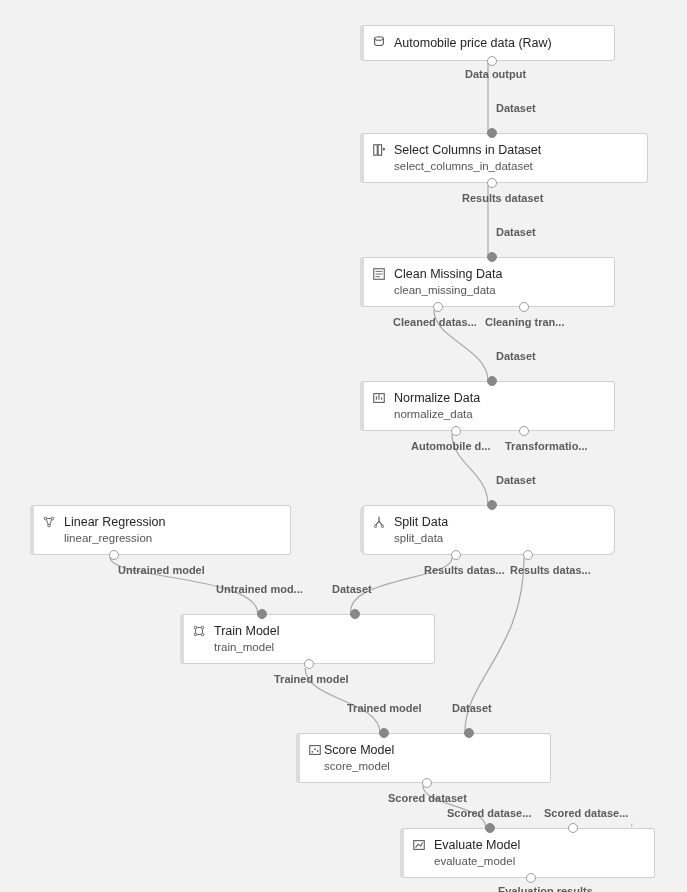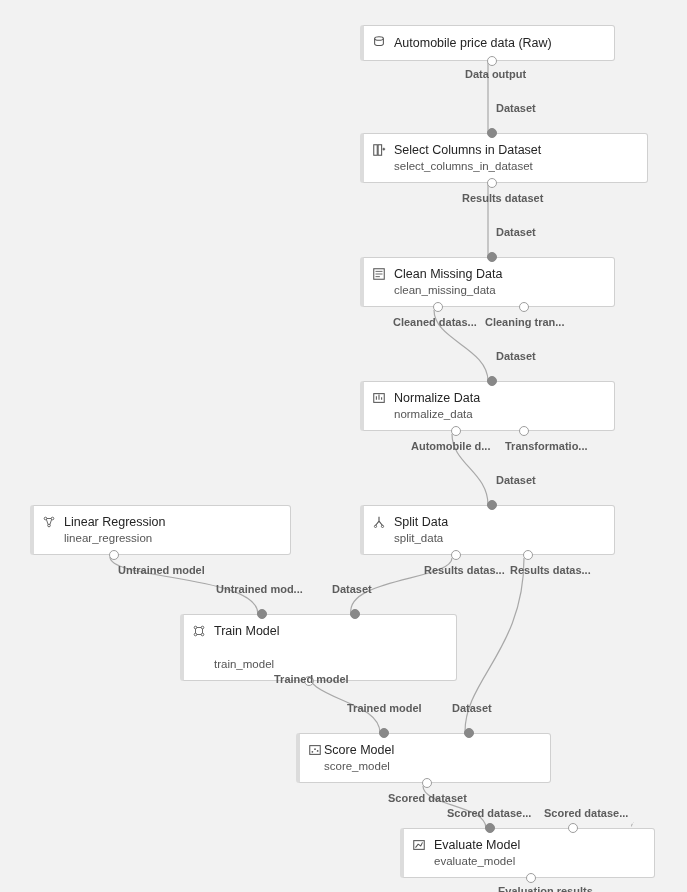--- a/index.html
+++ b/index.html
@@ -176,40 +176,40 @@
           <path d="M5 5 L7 11 M11 5 L9 11 M5.5 4 h5" stroke="#555" stroke-width="1"></path>
         </svg>
     </span>
     <div class="title">Linear Regression</div>
     <div class="subtitle">linear_regression</div>
     <div class="port out" style="left:75px;"></div>
   </div>
   <div class="port-label" style="left:118px; top:564px;">Untrained model</div>
 
   <div class="port-label" style="left:496px; top:474px;">Dataset</div>
-  <div class="node" style="left:360px; top:505px; width:255px;">
+  <div class="node" style="left:360px; top:505px; width:255px;border-radius:6px;">
     <span class="node-icon">
       <svg viewBox="0 0 16 16">
           <path d="M8 2 v5 M8 7 L4 12 M8 7 L12 12" stroke="#555" stroke-width="1.3" fill="none"></path>
           <circle cx="4" cy="13" r="1.3" fill="none" stroke="#555"></circle>
           <circle cx="12" cy="13" r="1.3" fill="none" stroke="#555"></circle>
         </svg>
     </span>
     <div class="title">Split Data</div>
     <div class="subtitle">split_data</div>
     <div class="port in filled" style="left:123px;"></div>
     <div class="port out" style="left:87px;"></div>
     <div class="port out" style="left:159px;"></div>
   </div>
   <div class="port-label" style="left:424px; top:564px;">Results datas...</div>
   <div class="port-label" style="left:510px; top:564px;">Results datas...</div>
 
   <div class="port-label" style="left:216px; top:583px;">Untrained mod...</div>
   <div class="port-label" style="left:332px; top:583px;">Dataset</div>
-  <div class="node" style="left:180px; top:614px; width:277px;gap:17px;">
+  <div class="node" style="left:180px; top:614px; width:255px;">
     <span class="node-icon">
       <svg viewBox="0 0 16 16">
           <circle cx="4" cy="4" r="1.5" fill="none" stroke="#555"></circle>
           <circle cx="12" cy="4" r="1.5" fill="none" stroke="#555"></circle>
           <circle cx="4" cy="12" r="1.5" fill="none" stroke="#555"></circle>
           <circle cx="12" cy="12" r="1.5" fill="none" stroke="#555"></circle>
           <path d="M5.5 4 h5 M4 5.5 v5 M12 5.5 v5 M5.5 12 h5" stroke="#555" stroke-width="1"></path>
         </svg>
     </span>
     <div class="title">Train Model</div>

